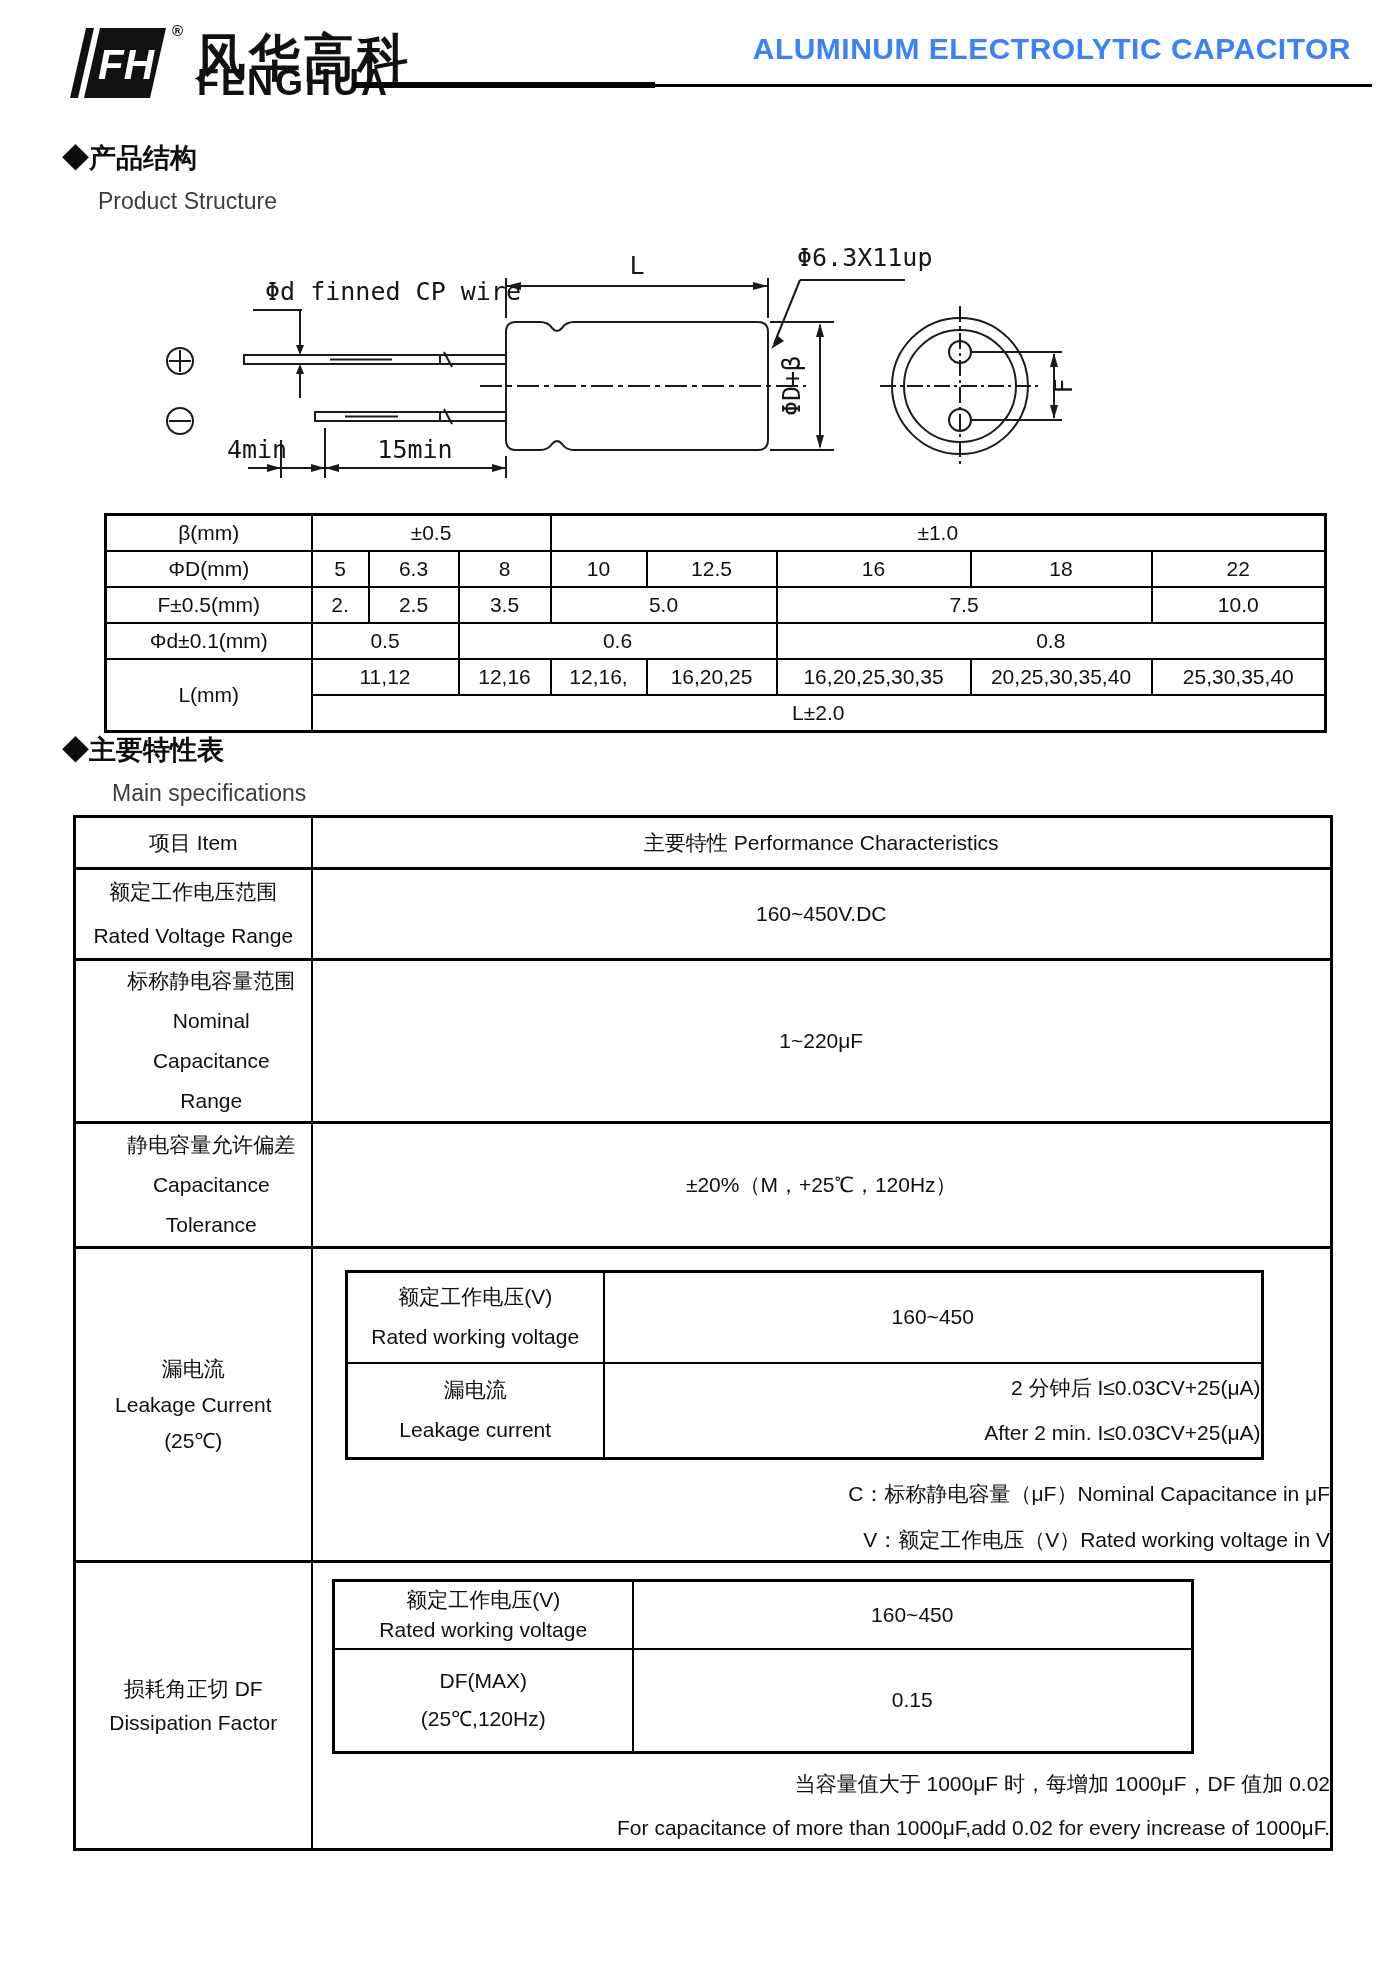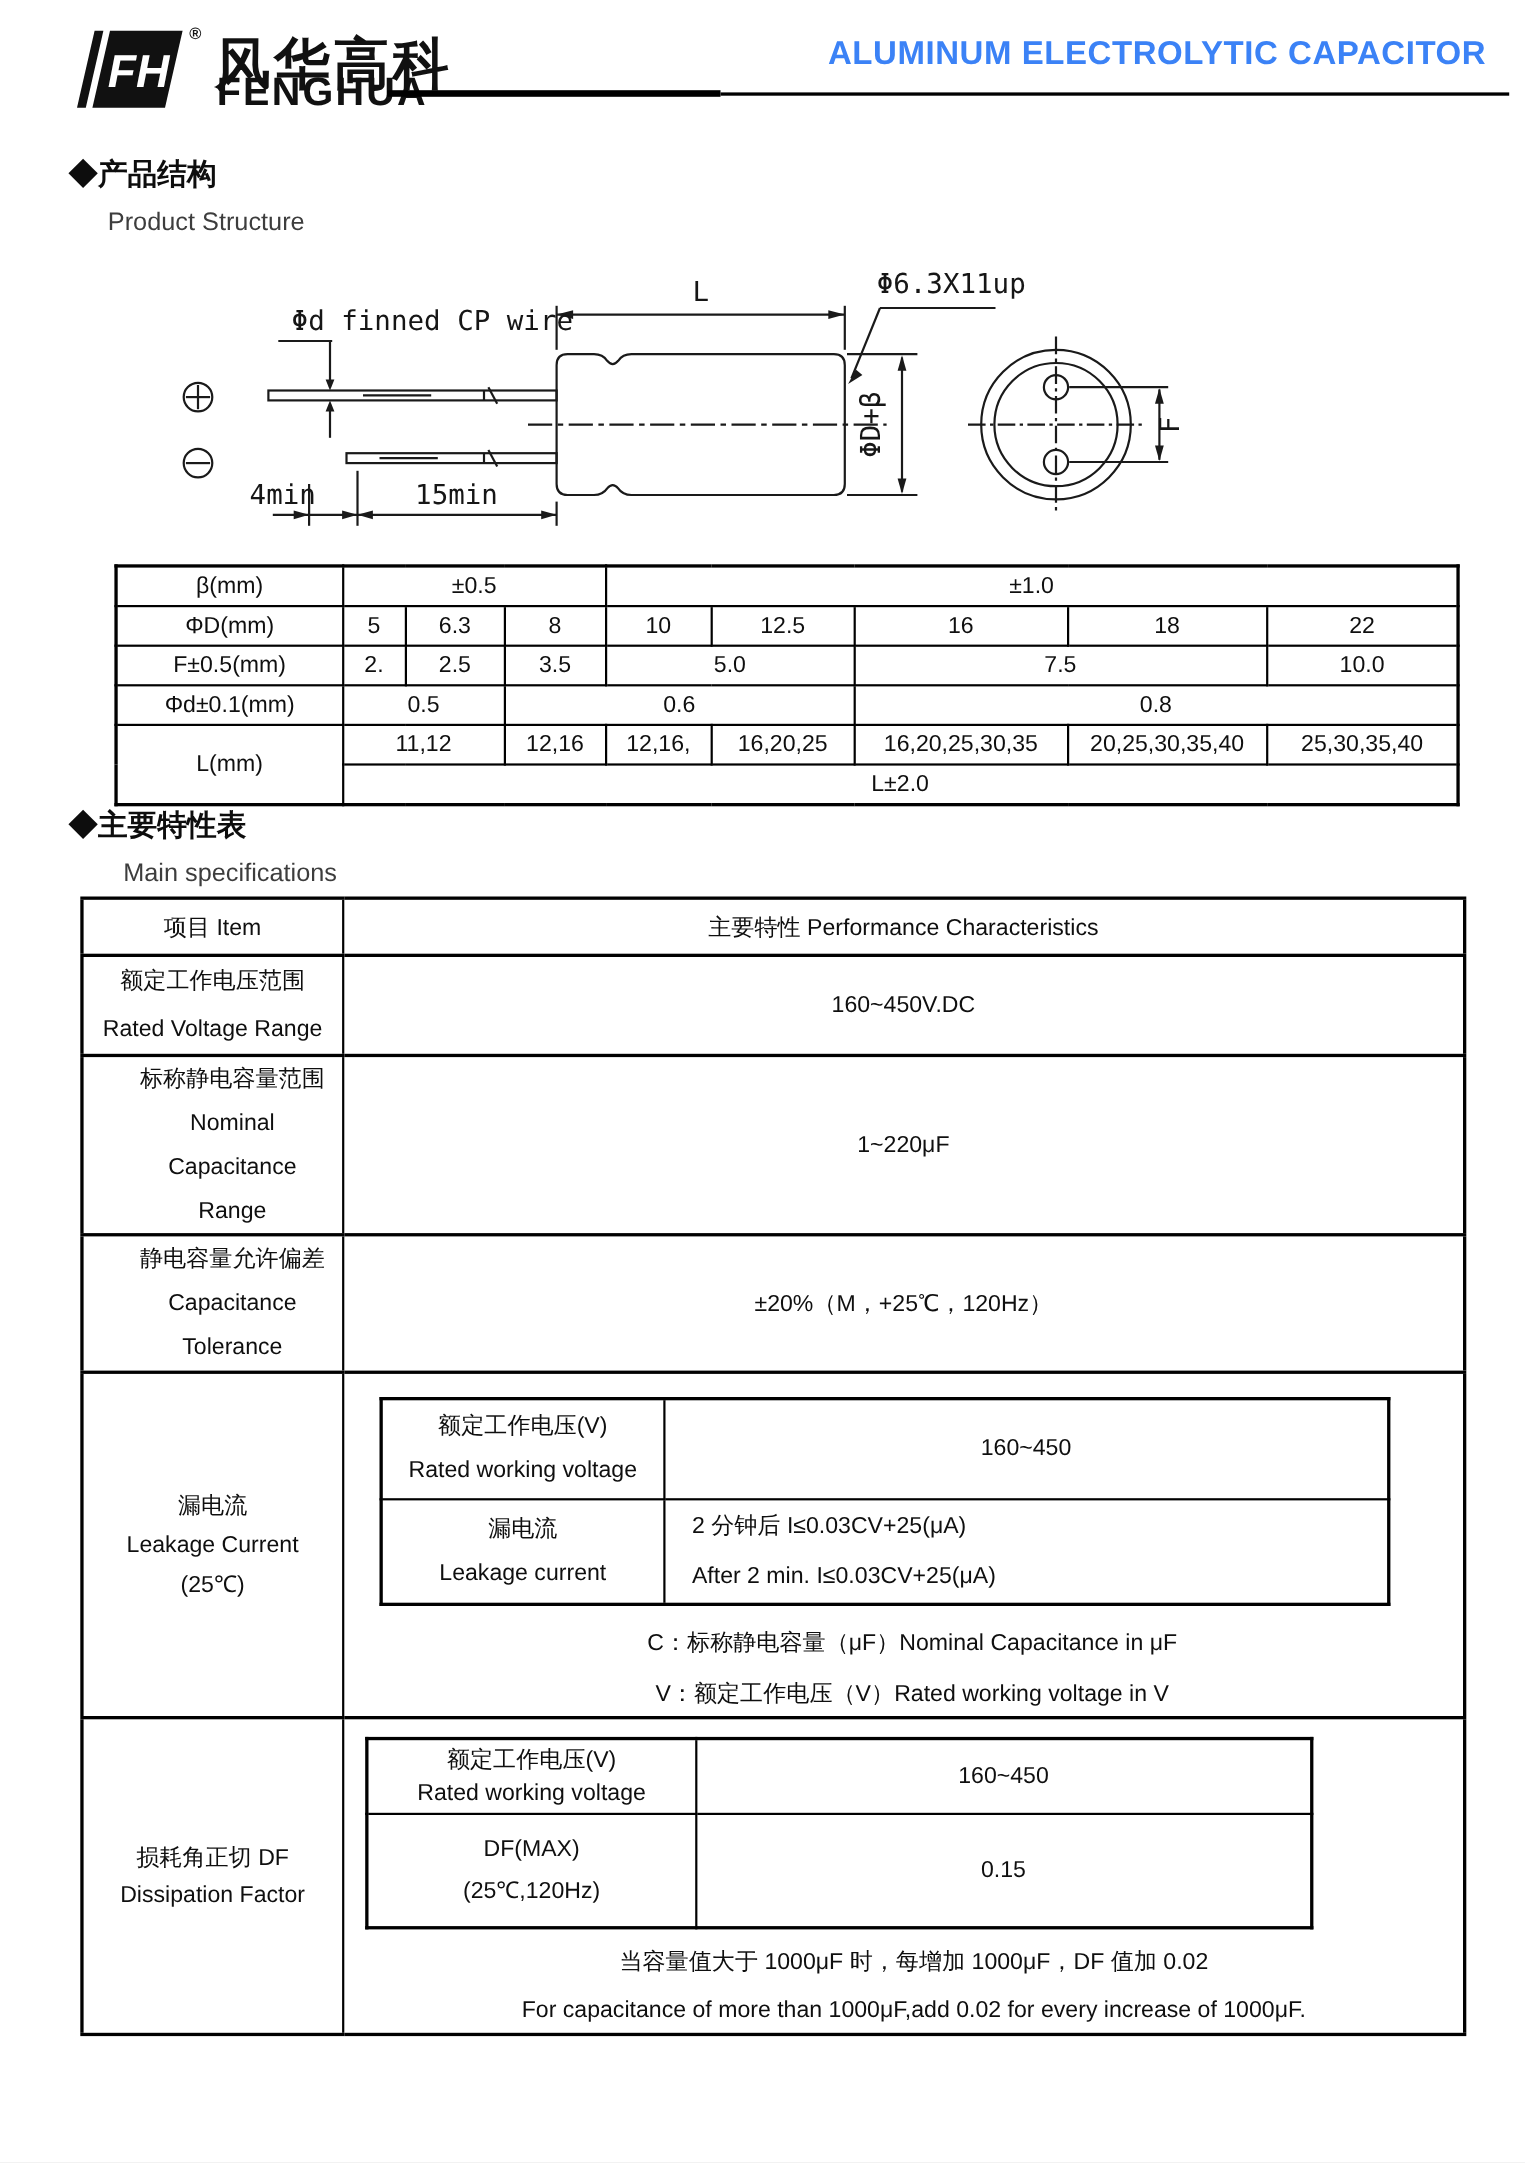--- a/index.html
+++ b/index.html
@@ -26,22 +26,22 @@
                  font-size:21px;color:#0f0f0f;text-align:center;vertical-align:middle;padding:0;}
   .spec-table td.vcell{text-align:center;}
   .lbl div{text-align:center;}
   .lh44 div{line-height:44px;} .lh42 div{line-height:42px;} .lh40 div{line-height:40px;padding-left:36px;}
   .lh36 div{line-height:36px;} .lh34 div{line-height:34px;}
   .cell-left{text-align:left;}
   .inner-wrap{text-align:left;border-radius:29px;}
   .inner-table{border:3px solid #000;margin-top:0;}
   .inner-table td{border:2px solid #000;font-size:21px;text-align:center;padding:0;}
   .inner-table .il div{line-height:40px;}
-  .note{font-size:21px;line-height:40px;color:#0f0f0f;text-align:center;}
-  .leak-line{line-height:45px;text-align:left;padding-left:24px;font-size:21px;}
+  .note{font-size:21px;line-height:40px;color:#0f0f0f;text-align:right;}
+  .leak-line{line-height:45px;text-align:right;padding-left:24px;font-size:21px;}
   
   .diagram-svg{position:absolute;left:0;top:0;width:1400px;height:560px;}
   .cad{font-family:"DejaVu Sans Mono","Liberation Mono",monospace;font-size:25px;fill:#161616;}
 </style>
 </head>
 <body>
 
 <div class="page">
 
   <div>

